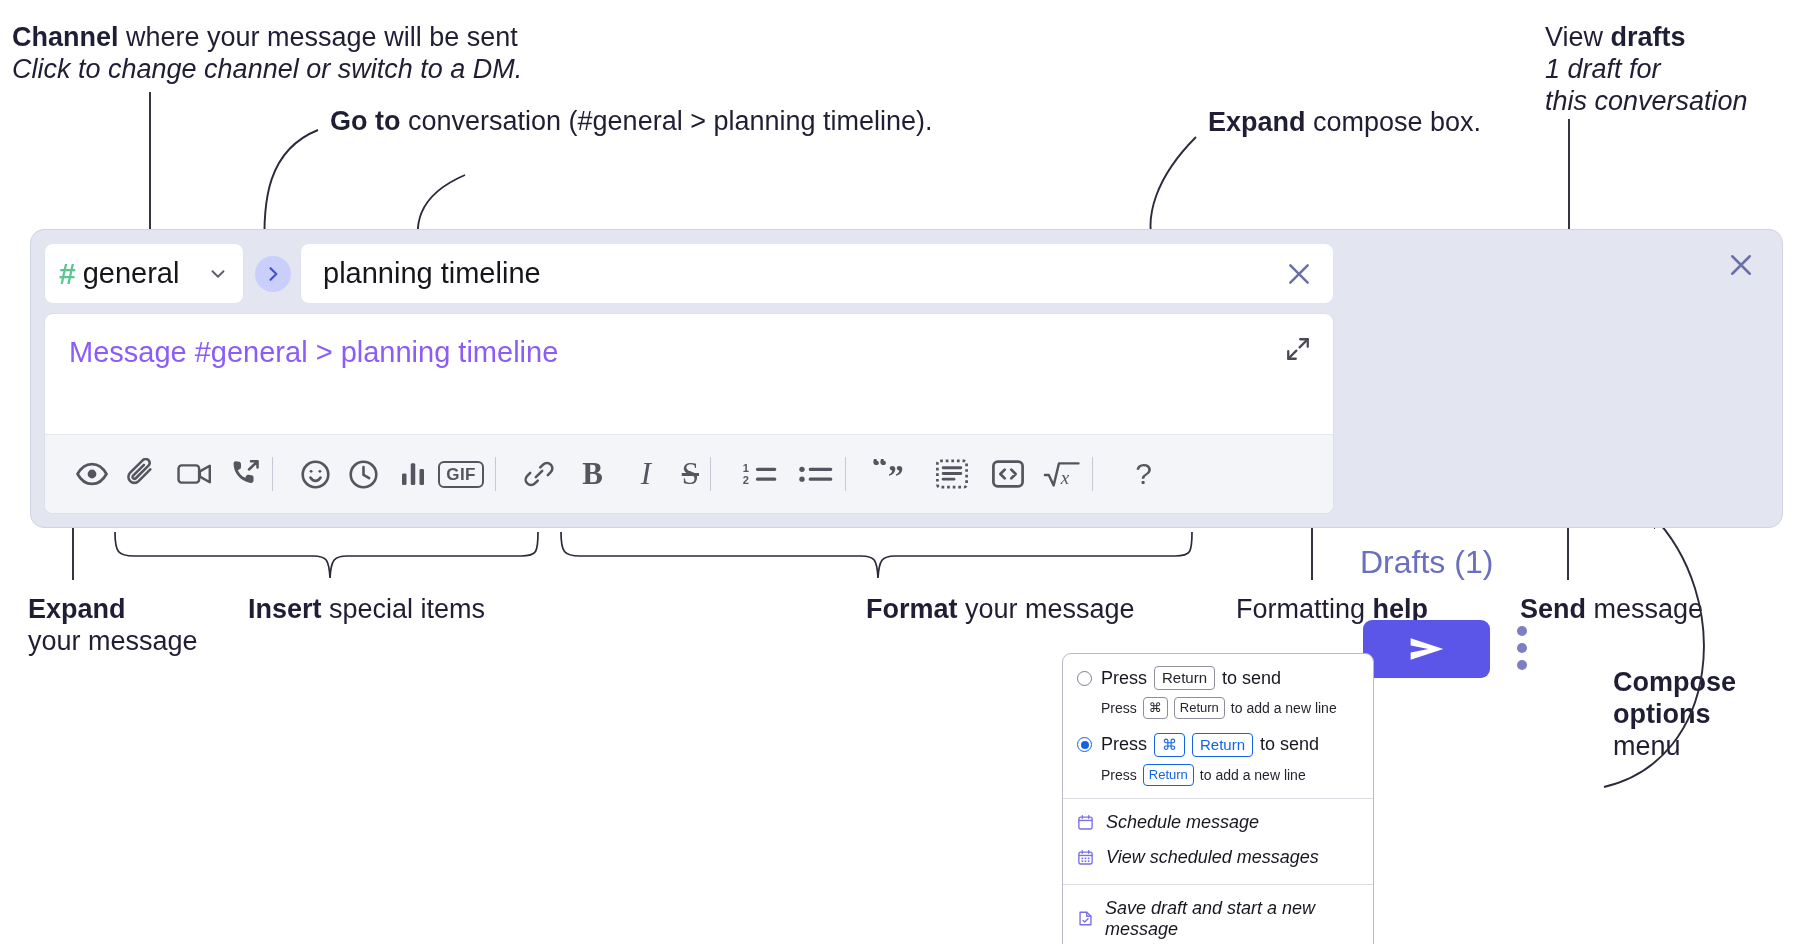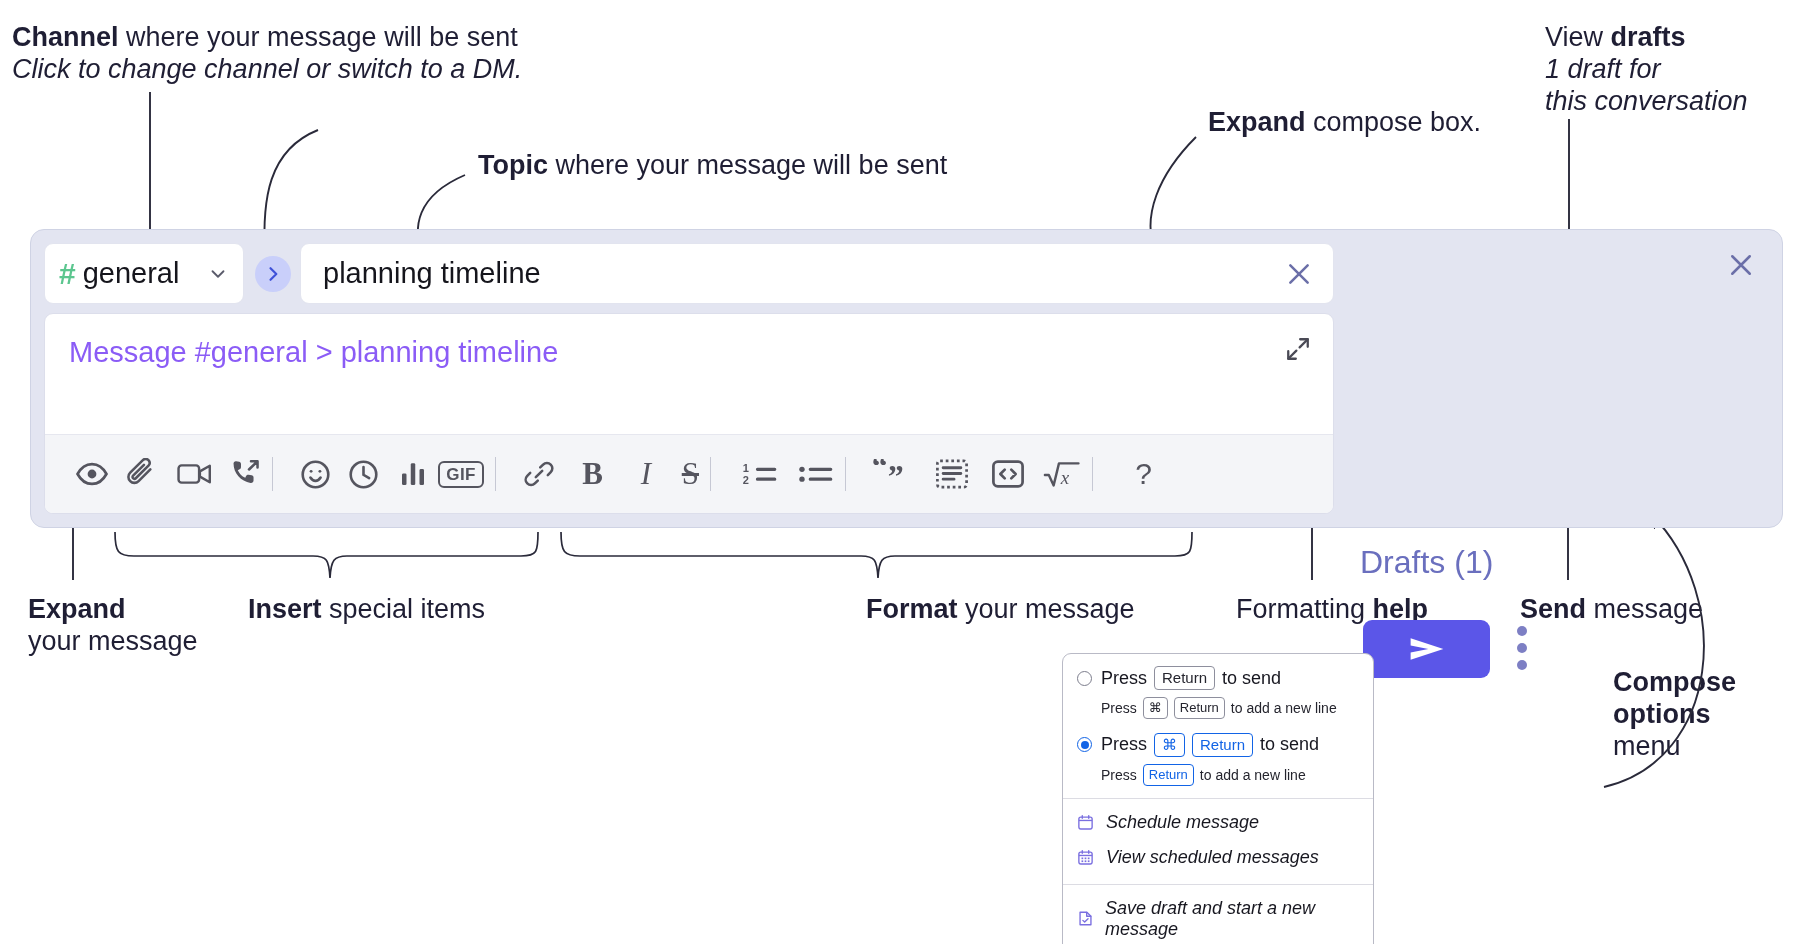--- a/index.html
+++ b/index.html
@@ -237,24 +237,24 @@
 </head>
 <body>
 
 <div class="stage">
 
   <div class="ann" style="left:12px; top:22px;">
     <div><b>Channel</b><span> where your message will be sent</span></div>
     <div class="it">Click to change channel or switch to a DM.</div>
   </div>
 
-
-  <div class="ann" style="left:478px; top:150px;">
-    <b>Topic</b><span> where your message will be sent</span>
-  </div>
+  <div class="ann" style="left:330px; top:106px;">
+    <b>Go to</b><span> conversation (#general &gt; planning timeline).</span>
+  </div>
+
 
   <div class="ann" style="left:1208px; top:107px;">
     <b>Expand</b><span> compose box.</span>
   </div>
 
   <div class="ann" style="left:1545px; top:22px;">
     <div><span>View </span><b>drafts</b></div>
     <div class="it">1 draft for</div>
     <div class="it">this conversation</div>
   </div>

